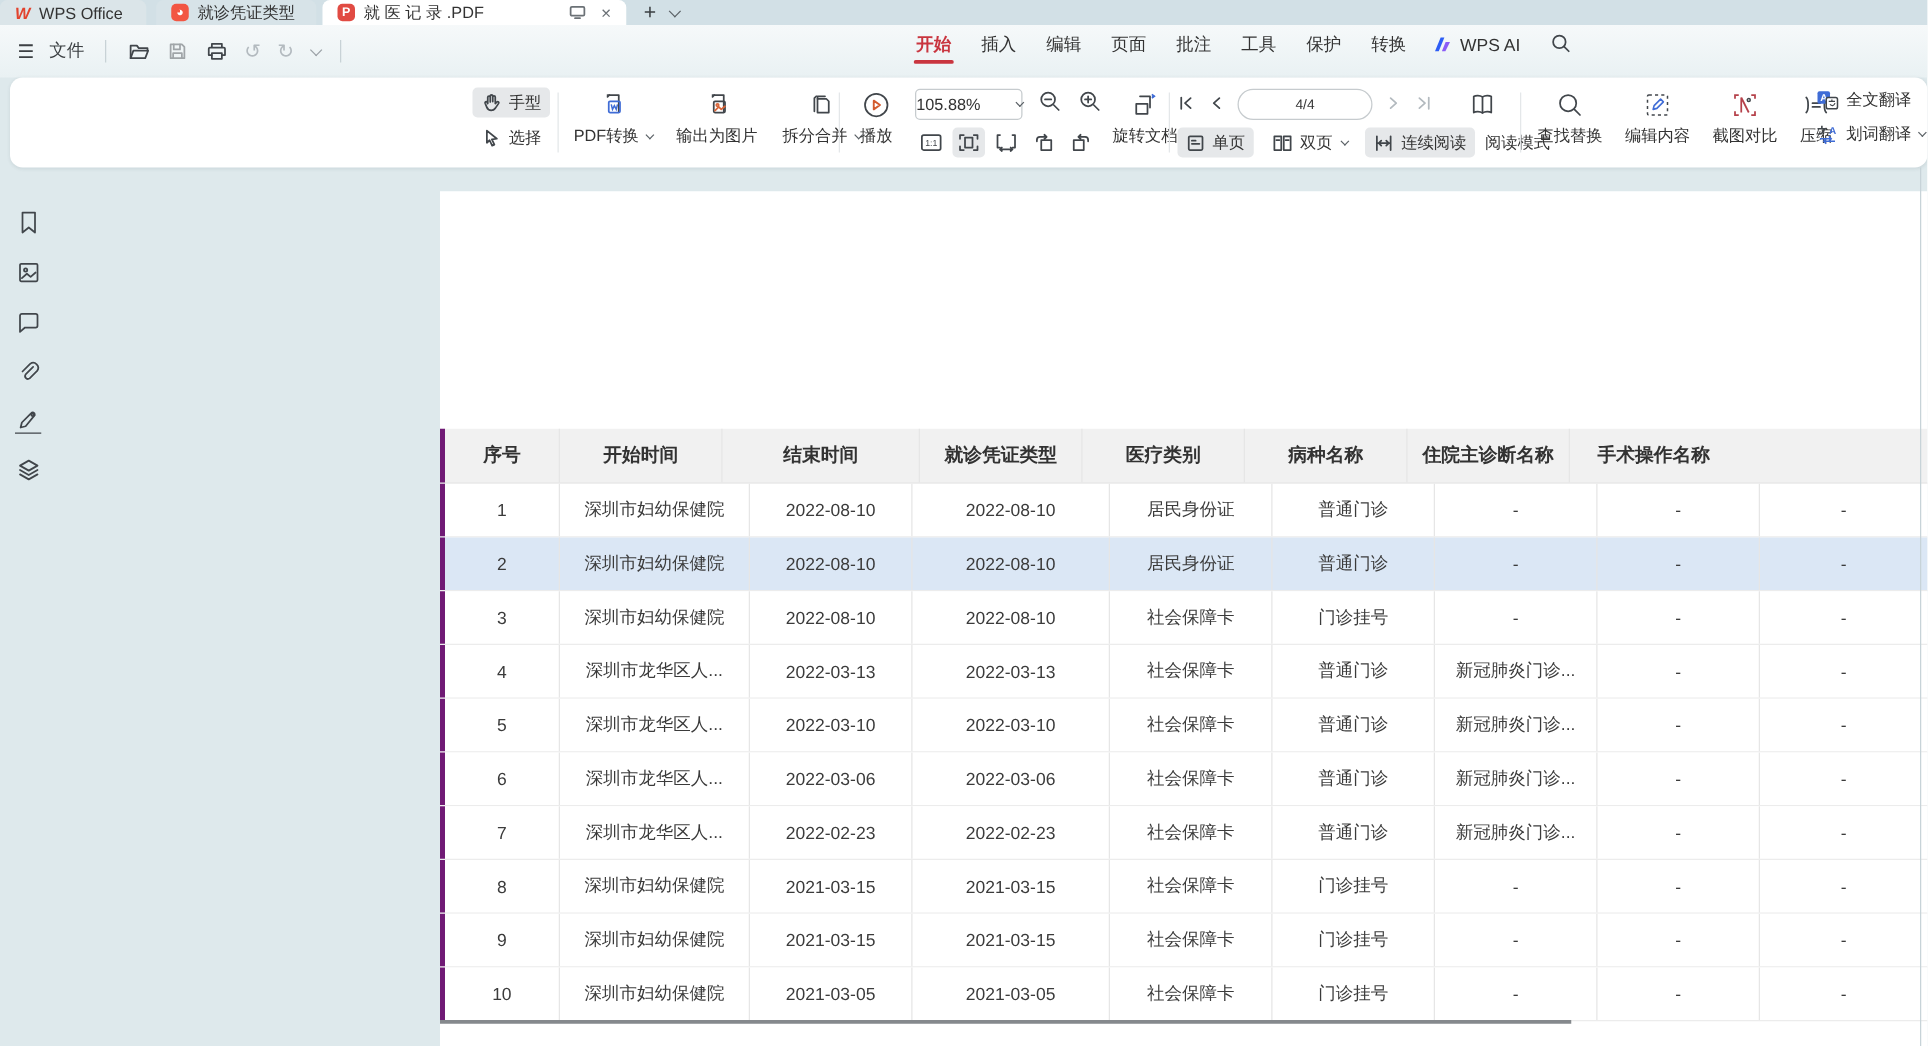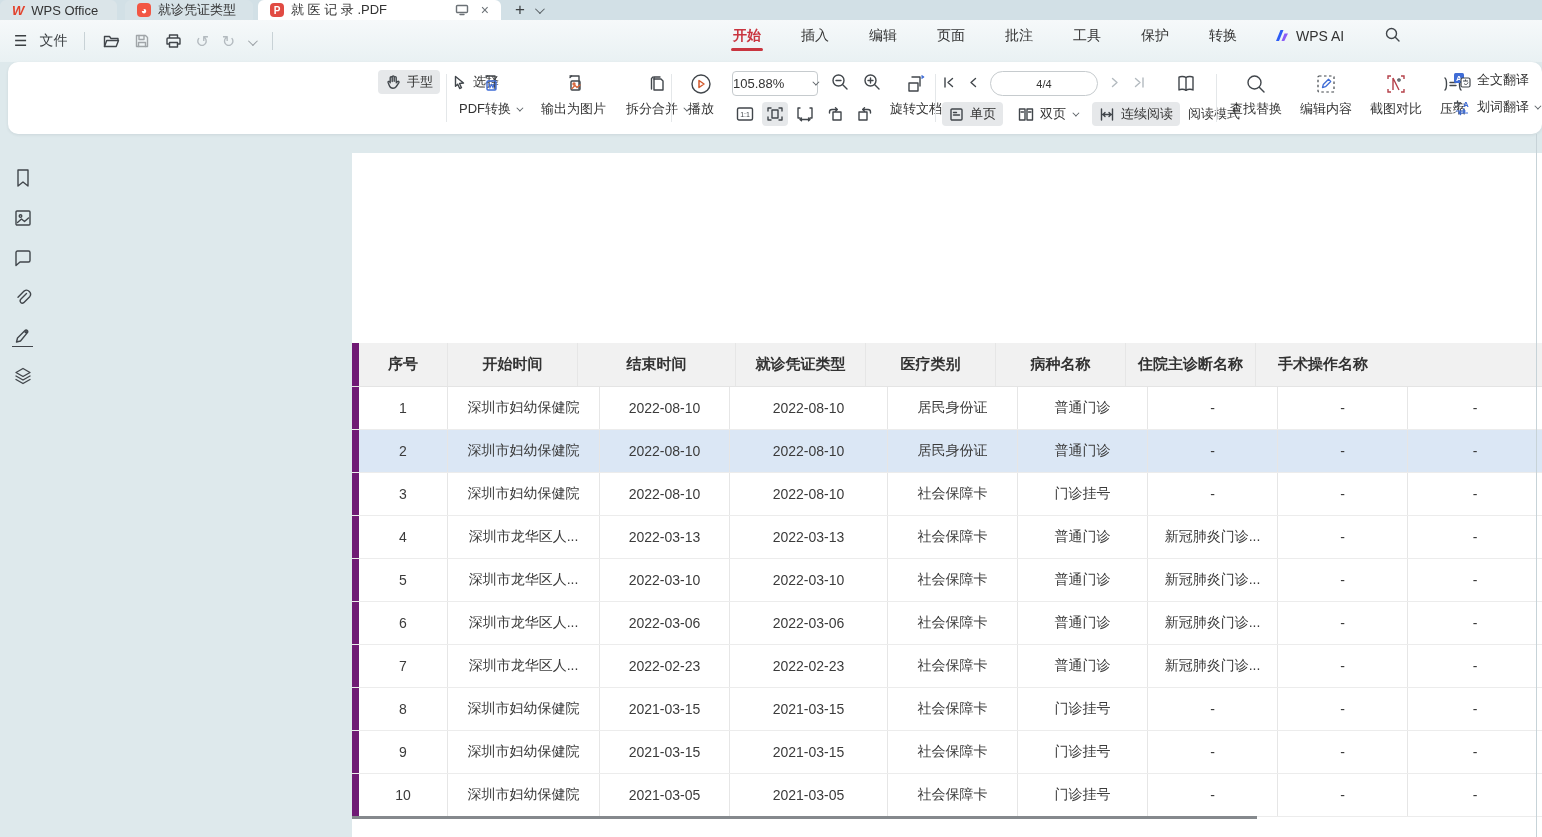--- a/index.html
+++ b/index.html
@@ -30,21 +30,21 @@
   .menubar { position:absolute; left:0; top:20px; width:100%; height:42px;
     background:linear-gradient(#f6f9fa,#e9f1f3); display:flex; align-items:center; }
   .file-group { display:flex; align-items:center; gap:13px; padding-left:14px; color:#3c4043; }
   .burger { font-size:15px; letter-spacing:-1px; }
   .file-label { font-size:14px; }
   .vsep { width:1px; height:18px; background:#c8d2d6; margin:0 4px; }
   .mini-ic { width:18px; height:18px; display:inline-flex; align-items:center; justify-content:center; }
   .mini-ic svg { display:block; }
   .gray-glyph { font-size:16px; color:#b3babf; }
   .menu-tabs { position:absolute; left:731px; top:0; height:31px; display:flex;
-    align-items:center; gap:36px; font-size:14px; color:#333; }
+    align-items:center; gap:20px; font-size:14px; color:#333; }
   .menu-item { position:relative; padding:10px 2px; cursor:default; }
   .menu-item.active { color:#c9353f; font-weight:bold; }
   .menu-item.active::after { content:""; position:absolute; left:0; right:0; bottom:4px;
     height:3px; background:#c9353f; border-radius:2px; }
   .ai-item { display:flex; align-items:center; gap:6px; font-size:14px; color:#333; }
   .search-glyph { margin-left:4px; }
 
   
   .toolbar { position:absolute; left:8px; top:62px; right:0; height:72px; background:#fff;
     border-radius:10px; box-shadow:0 1px 3px rgba(40,60,70,.10); }
@@ -75,21 +75,21 @@
   .edge-line { position:absolute; right:5px; top:0; bottom:0; width:1px; background:#c7d3d8; }
 
   
   .dtable { position:absolute; left:0; top:190px; width:1190px; font-size:14px; color:#3b3b3b; }
   .trow { display:flex; height:43px; border-bottom:1px solid #ececec; background:#fff; }
   .trow.head { height:44px; background:#f1f1f1; border-bottom:1px solid #e4e4e4;
     font-weight:bold; color:#323232; font-size:15px; }
   .trow.hl { background:#dbe7f5; }
   .cell { display:flex; align-items:center; justify-content:center; text-align:center;
     border-right:1px solid #e6e6e6; padding:0 6px; white-space:nowrap; overflow:hidden; }
-  .cell:first-child { border-left:7px solid #701a75; }
+  .cell:first-child { border-left:4px solid #701a75; }
   .c0{width:96px;} .c1{width:152px;} .c2{width:130px;} .c3{width:158px;} .c4{width:130px;}
   .c5{width:130px;} .c6{width:130px;} .c7{width:130px;} .c8{width:134px; border-right:none;}
   .scroll-dark { position:absolute; left:0; top:663px; width:905px; height:3px; background:#85898d; }
 </style>
 </head>
 <body>
 
 <div class="window">
 
   <div class="tabbar">
@@ -166,21 +166,21 @@
         </span>
         <span class="search-glyph"><svg width="17" height="17" viewBox="0 0 17 17">
             <circle cx="7.5" cy="7.5" r="5" class="icon-stroke"></circle>
             <path d="M11.3 11.3l3.7 3.7" class="icon-stroke"></path>
           </svg></span>
       </div>
   </div>
 
   <div class="toolbar">
 
-    <div class="grp" style="left:370px; top:8px; flex-direction:row; gap:4px;">
+    <div class="grp" style="left:370px; top:8px; flex-direction:column; gap:4px;">
       <div class="pillrow sel">
         <svg width="16" height="16" viewBox="0 0 16 16">
             <path d="M5.2 8.5V3.8a1 1 0 012 0V7.5M7.2 7V2.9a1 1 0 012 0V7M9.2 7.2V3.6a1 1 0 012 0v4.2M11.2 8.8l1.4-1.3a.9.9 0 011.3 1.2l-2.6 3.8c-.8 1.1-1.7 1.8-3.3 1.8-2.4 0-3.1-1.3-3.6-2.6L3.1 8.6a.9.9 0 011.6-.8l.5 1" class="icon-stroke"></path>
           </svg>
         <span class="lbl">手型</span>
       </div>
       <div class="pillrow">
         <svg width="16" height="16" viewBox="0 0 16 16">
             <path d="M4.5 2.5l8 6.5-4 .5 2 4.2-1.8.8-2-4.3-2.2 2z" class="icon-stroke"></path>
           </svg>

